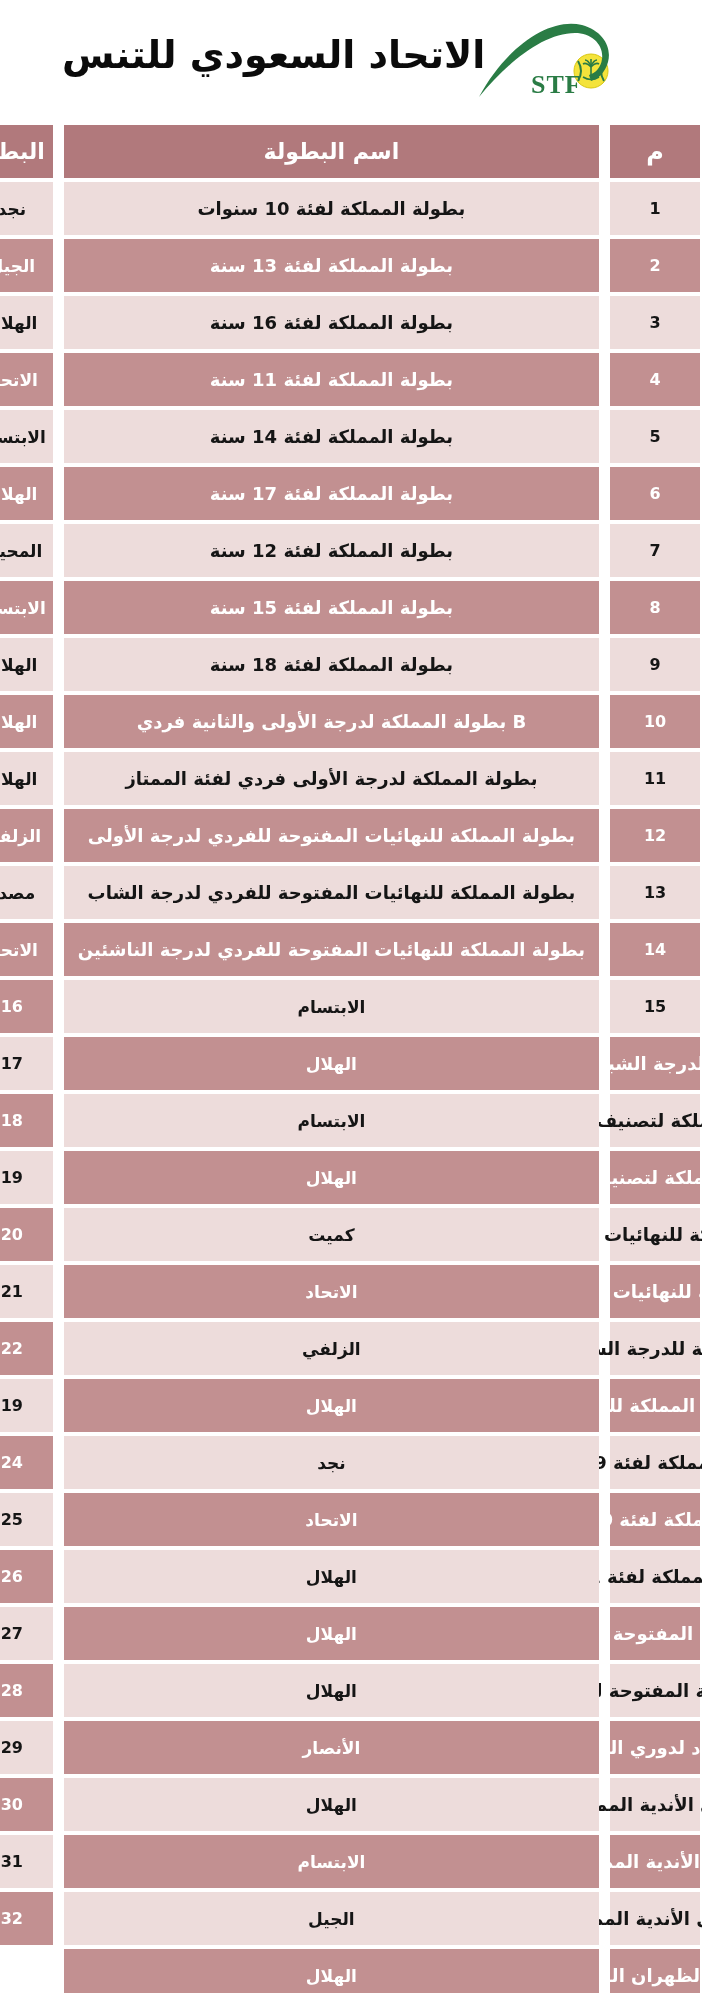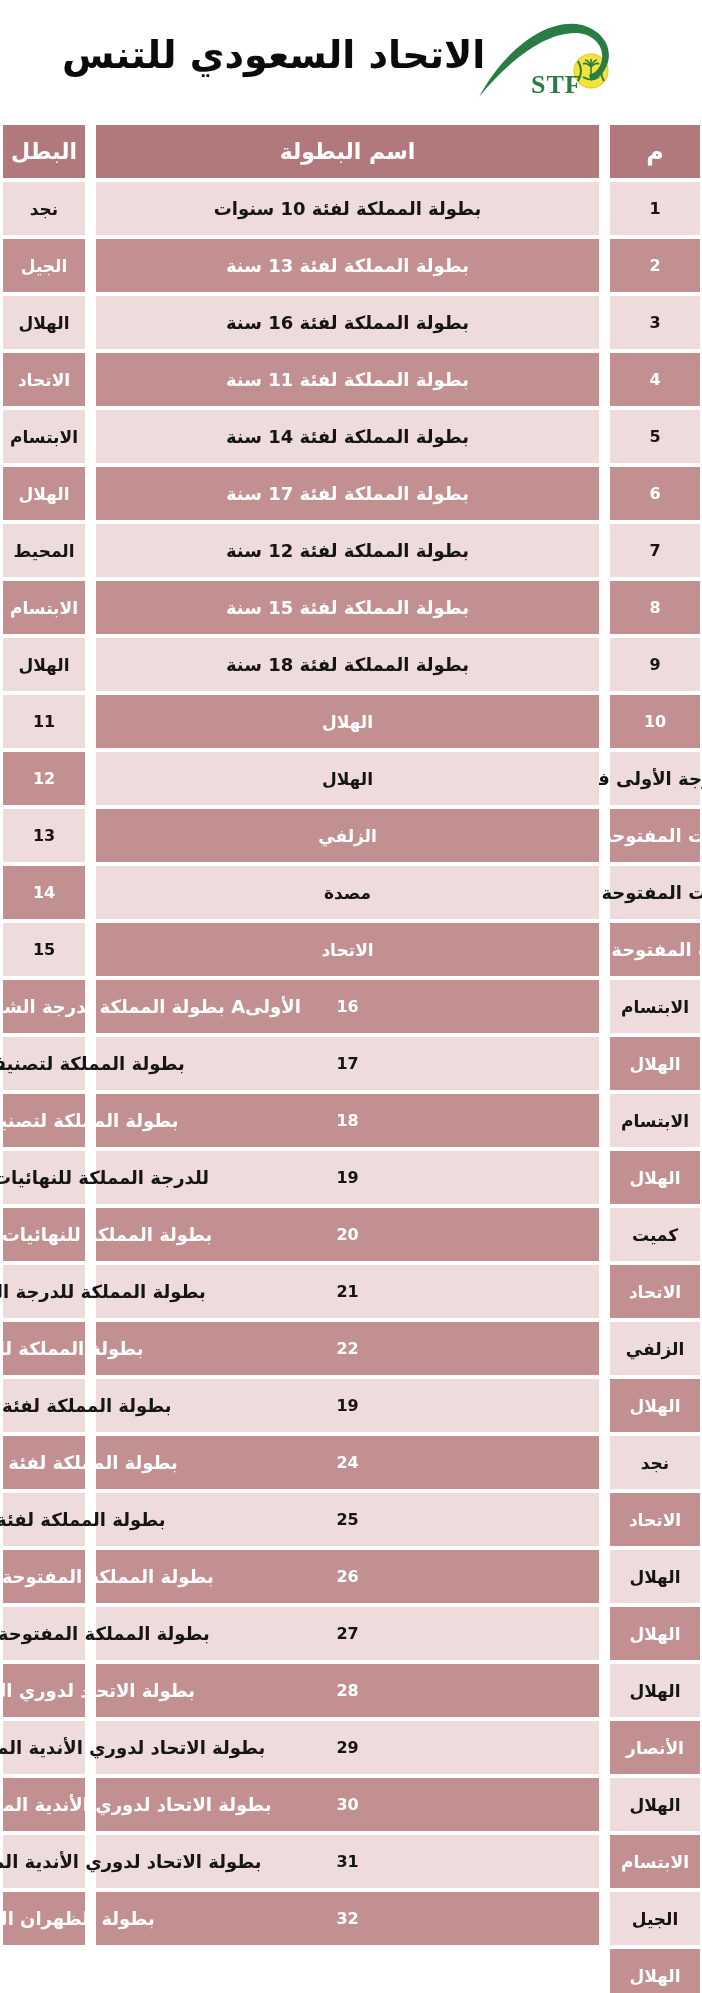--- a/index.html
+++ b/index.html
@@ -97,20 +97,21 @@
     <div class="cell light num">7</div>
     <div class="cell light name">بطولة المملكة لفئة 12 سنة</div>
     <div class="cell light champ">المحيط</div>
     <div class="cell dark num">8</div>
     <div class="cell dark name">بطولة المملكة لفئة 15 سنة</div>
     <div class="cell dark champ">الابتسام</div>
     <div class="cell light num">9</div>
     <div class="cell light name">بطولة المملكة لفئة 18 سنة</div>
     <div class="cell light champ">الهلال</div>
     <div class="cell dark num">10</div>
+    <div class="cell dark name">B بطولة المملكة لدرجة الأولى والثانية فردي</div>
     <div class="cell dark champ">الهلال</div>
     <div class="cell light num">11</div>
     <div class="cell light name">بطولة المملكة لدرجة الأولى فردي لفئة الممتاز</div>
     <div class="cell light champ">الهلال</div>
     <div class="cell dark num">12</div>
     <div class="cell dark name">بطولة المملكة للنهائيات المفتوحة للفردي لدرجة الأولى</div>
     <div class="cell dark champ">الزلفي</div>
     <div class="cell light num">13</div>
     <div class="cell light name">بطولة المملكة للنهائيات المفتوحة للفردي لدرجة الشاب</div>
     <div class="cell light champ">مصدة</div>

